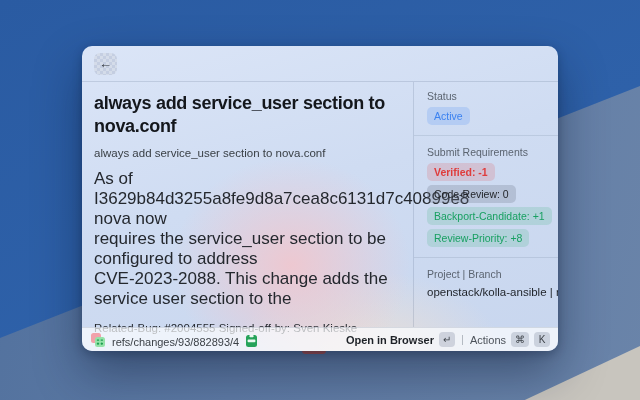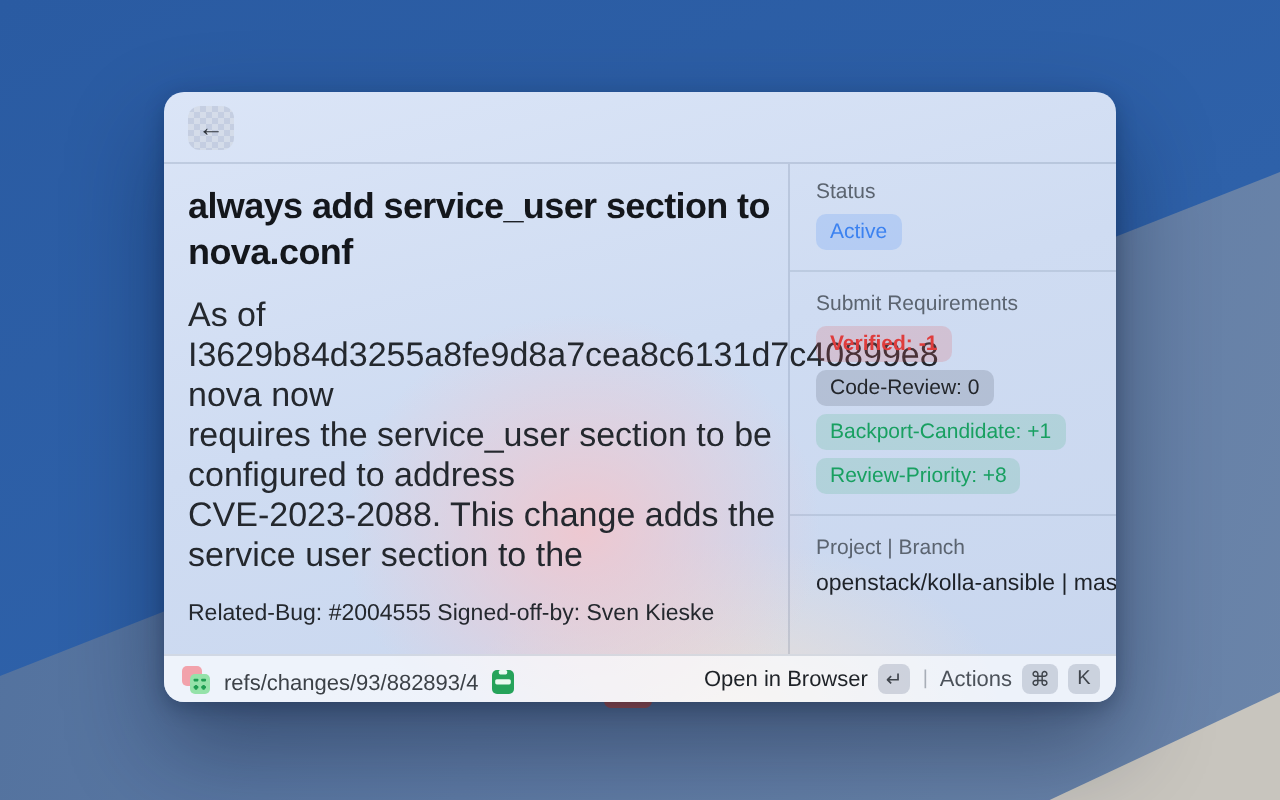--- a/index.html
+++ b/index.html
@@ -35,42 +35,42 @@
            background-size:6px 6px, auto; }
 
   .content { flex:1; display:flex; min-height:0; }
 
   .main { flex:1; min-width:0; padding:10px 6px 0 12px; }
   .title { font-size:18px; line-height:23px; font-weight:700; letter-spacing:-.3px; color:#14171c; }
   .subtitle { margin-top:9px; font-size:11.5px; color:#3a4046; }
   .para { margin-top:10px; font-size:17px; line-height:20px; color:#24282e; }
   .meta { margin-top:9px; font-size:11.5px; line-height:20px; color:#24282e; }
 
-  .sidebar { flex:none; width:164px; border-left:1px solid rgba(50,70,100,.15);
+  .sidebar { flex:none; width:145px; border-left:1px solid rgba(50,70,100,.15);
            padding-top:8px; overflow:hidden; }
   .sb-label { font-size:10.5px; font-weight:500; color:#5b6470; padding:0 13px; }
   .badge-wrap { padding:5px 8px 0 13px; display:flex; flex-wrap:wrap; gap:4px 5px; }
   .badge { display:inline-block; font-size:10.5px; font-weight:500;
            padding:3px 7px; border-radius:5px; white-space:nowrap; }
   .badge.blue  { color:#3c82f0; background:rgba(80,145,245,.22); }
   .badge.red   { color:#df3c3c; background:rgba(225,90,95,.20);font-weight:bold; }
   .badge.gray  { color:#23262b; background:rgba(120,130,150,.30); }
   .badge.green { color:#18a061; background:rgba(45,170,110,.17); }
   .sb-divider { height:1px; background:rgba(50,70,100,.12); margin:10px 0; }
   .sb-value { font-size:11.5px; color:#1e2228; padding:0 13px; margin-top:6px; white-space:nowrap; }
 
   .footer { flex:none; height:24px; border-top:1px solid rgba(50,70,100,.15);
            background:rgba(252,253,255,.70); display:flex; align-items:center;
            padding:0 8px; gap:6px; }
   .footer-left { display:flex; align-items:flex-end; gap:6px; flex:1; min-width:0; }
   .ref { font-size:11px; color:#3c4147; white-space:nowrap; }
   .footer-right { display:flex; align-items:center; gap:6px; }
   .ftr-btn { display:flex; align-items:center; gap:5px; background:none; border:none;
            cursor:pointer; padding:0; font-family:inherit; }
-  .open-label { font-size:11px; font-weight:400; color:#1e2227; }
+  .open-label { font-size:11px; font-weight:700; color:#1e2227; }
   .actions-label { font-size:11px; color:#4c525a; }
   .keycap { min-width:16px; height:15px; padding:0 4px; border-radius:4px;
            background:rgba(125,137,158,.30); color:#3f444b; font-size:10px;
            display:flex; align-items:center; justify-content:center; }
   .pipe { color:rgba(80,90,105,.45); font-size:10px; }
   .icon16 { width:16px; height:16px; flex:none; }
   .icon13 { width:13px; height:14px; flex:none; }
 </style>
 </head>
 <body>
@@ -88,20 +88,21 @@
       </button>
     </div>
 
     <div class="content">
 
       <div class="main">
         <div class="title">
           <div>always add service_user section to</div>
           <div>nova.conf</div>
         </div>
+        <div class="subtitle">always add service_user section to nova.conf</div>
         <div class="para">
           <div>As of I3629b84d3255a8fe9d8a7cea8c6131d7c40899e8 nova now</div>
           <div>requires the service_user section to be configured to address</div>
           <div>CVE-2023-2088. This change adds the service user section to the</div>
         </div>
         <div class="meta">
           <div>Related-Bug: #2004555 Signed-off-by: Sven Kieske</div>
 
         </div>
       </div>

